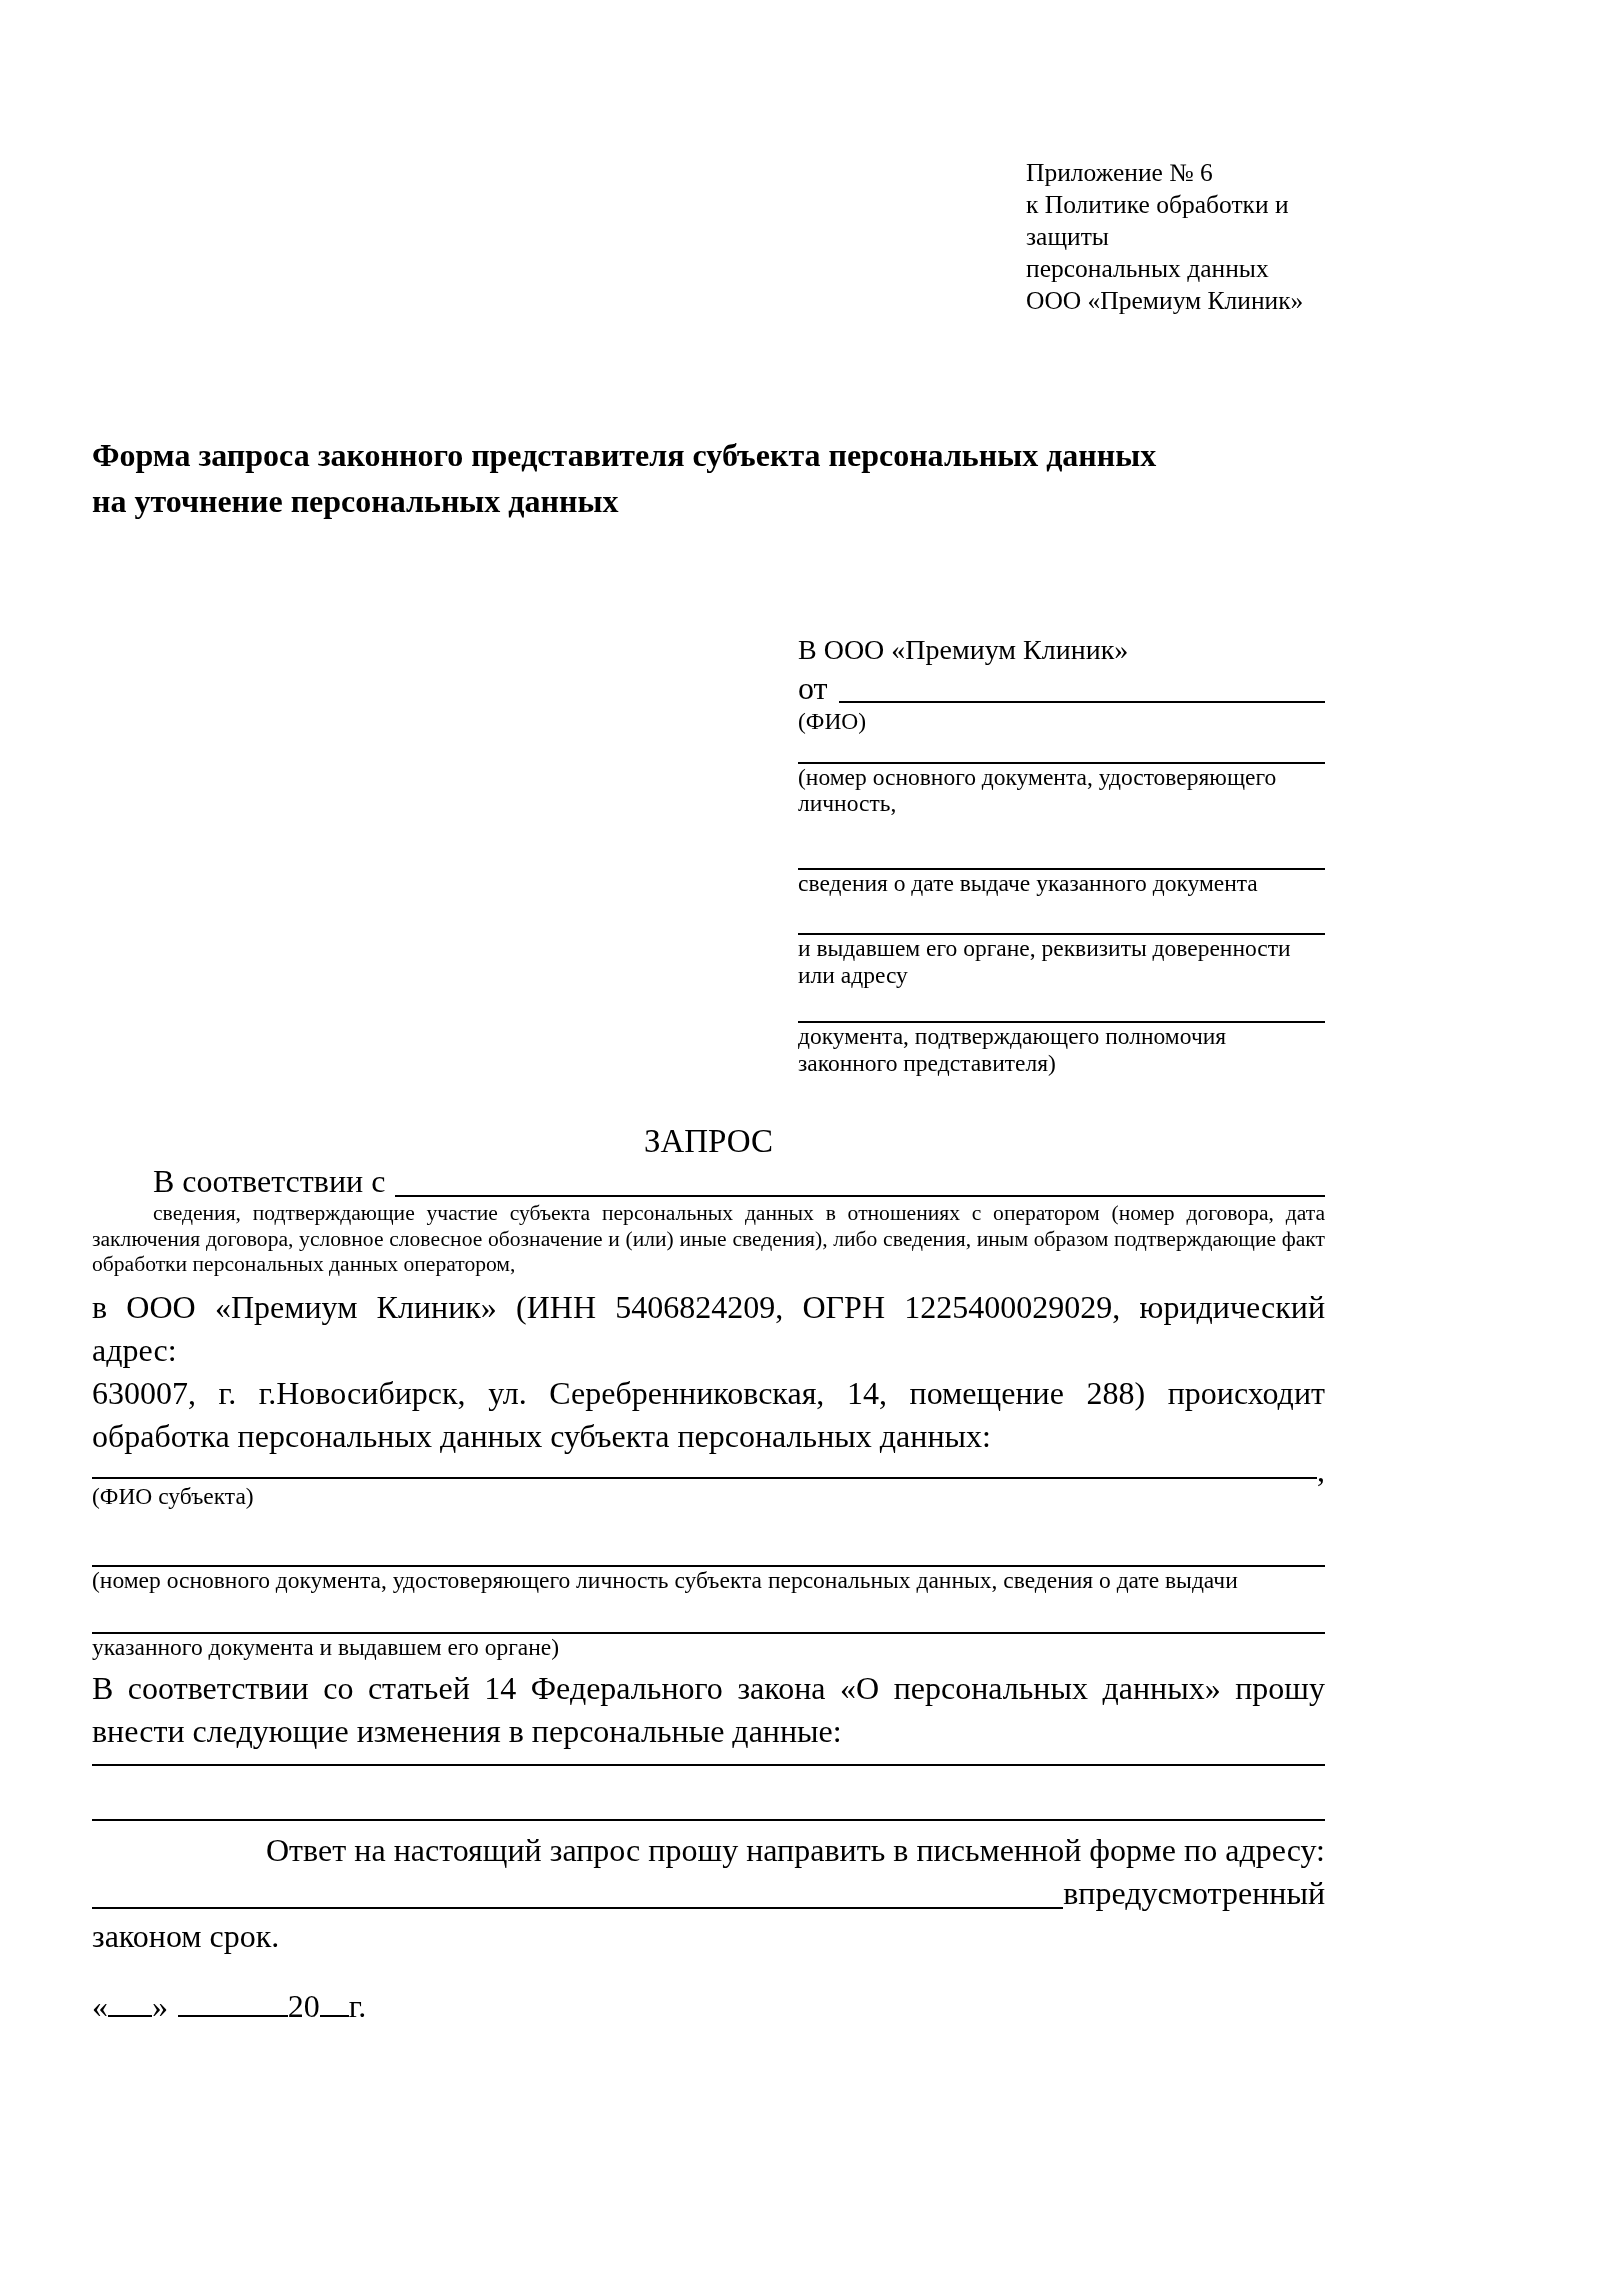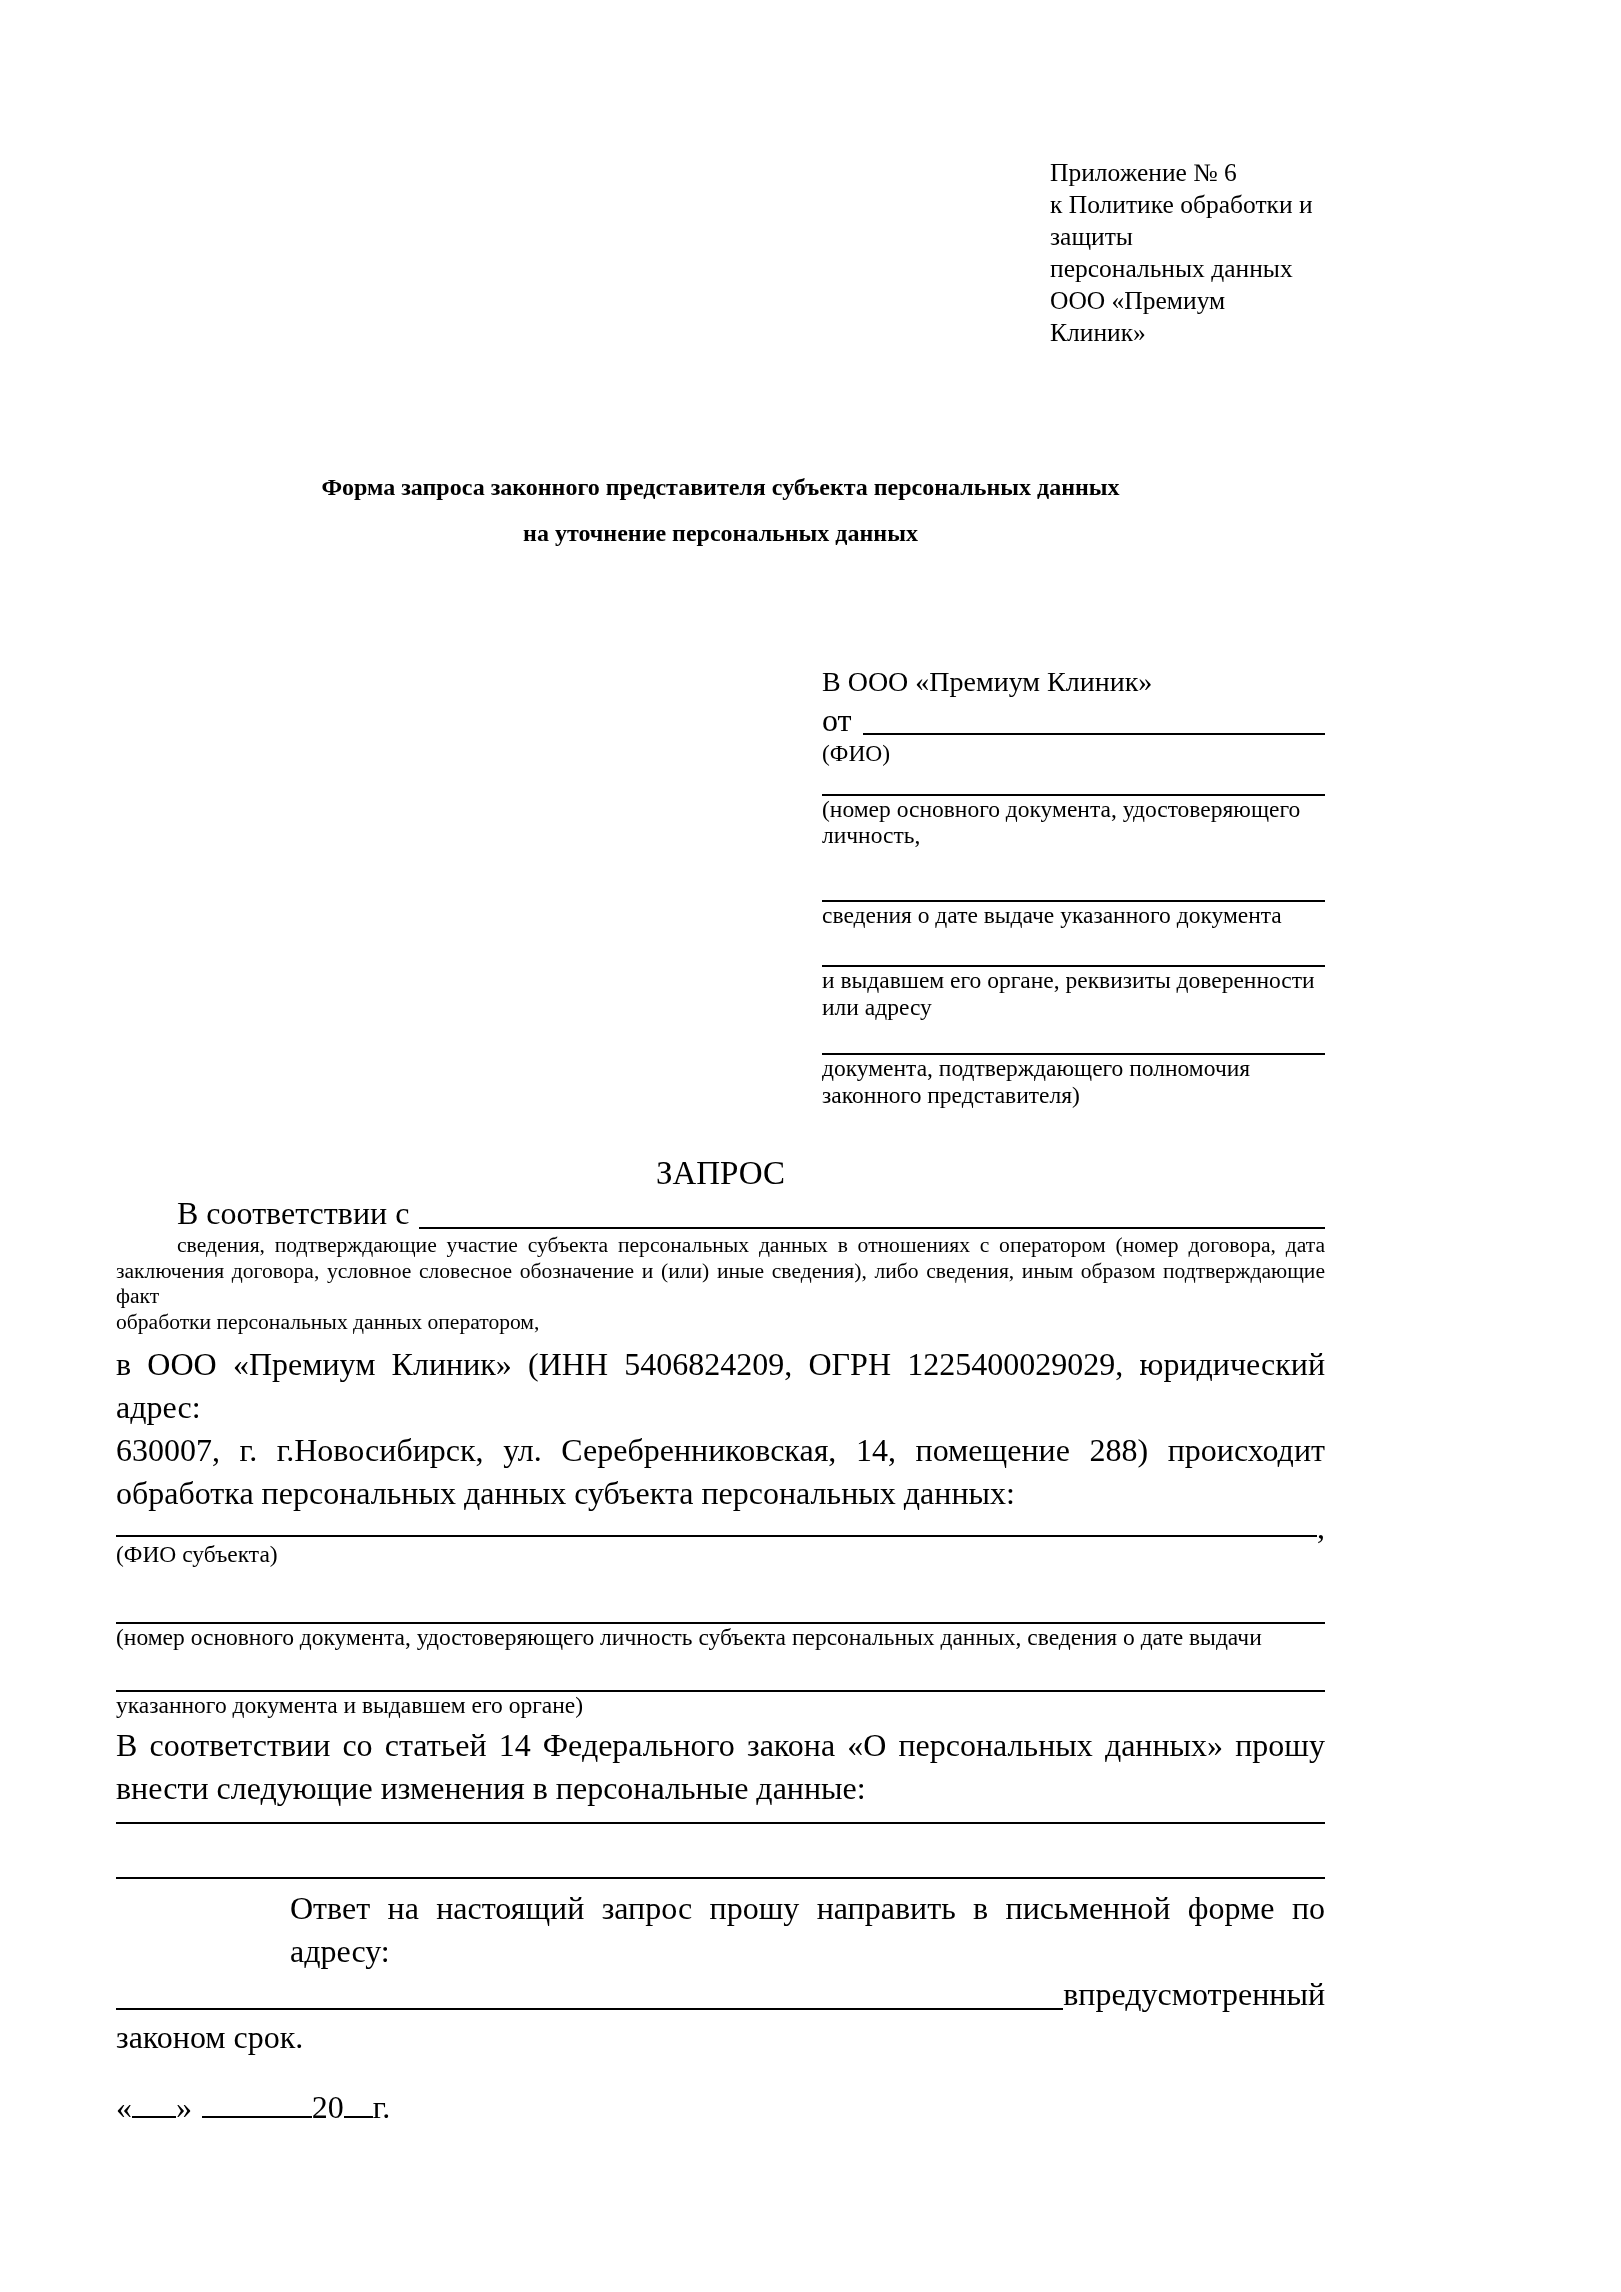--- a/index.html
+++ b/index.html
@@ -4,27 +4,27 @@
 <style>
   html, body { margin: 0; padding: 0; background: #ffffff; }
   .page {
     position: relative;
     width: 1437px;
     height: 2293px;
     box-sizing: border-box;
     background: #ffffff;
     color: #000000;
     font-family: "Liberation Serif", "DejaVu Serif", serif;
-    padding: 157px 112px 39px 116px;
+    padding: 157px 112px 39px 92px;
     overflow: hidden;
   }
   
   .appendix { margin-left: 934px; font-size: 25.5px; line-height: 32px; }
   
-  .title { margin-top: 115px; font-size: 24px; font-weight: bold; line-height: 46px; text-align: center; }
+  .title { margin-top: 115px; font-size: 32px; font-weight: bold; line-height: 46px; text-align: left; }
   
   .addr { margin-left: 706px; }
   .addr-to { margin-top: 106px; font-size: 28px; line-height: 39px; }
   .from-row { display: flex; font-size: 32px; line-height: 39px; }
   .from-row .blank { flex: 1; margin: 0 0 4.9px 11.8px; }
   .blank { border-bottom: 2px solid #000; }
   .caption { font-size: 23.5px; line-height: 26.5px; }
   .bl { border-bottom: 2px solid #000; }
   .bl-1 { height: 27.4px; }
   .bl-2 { height: 51px; }

